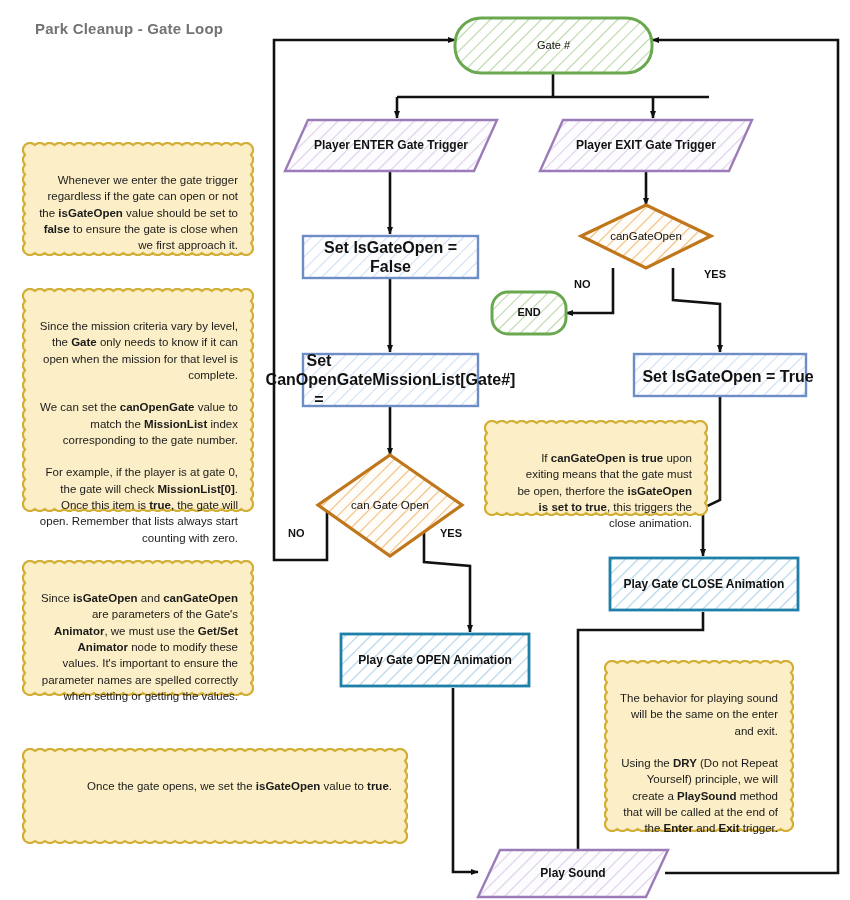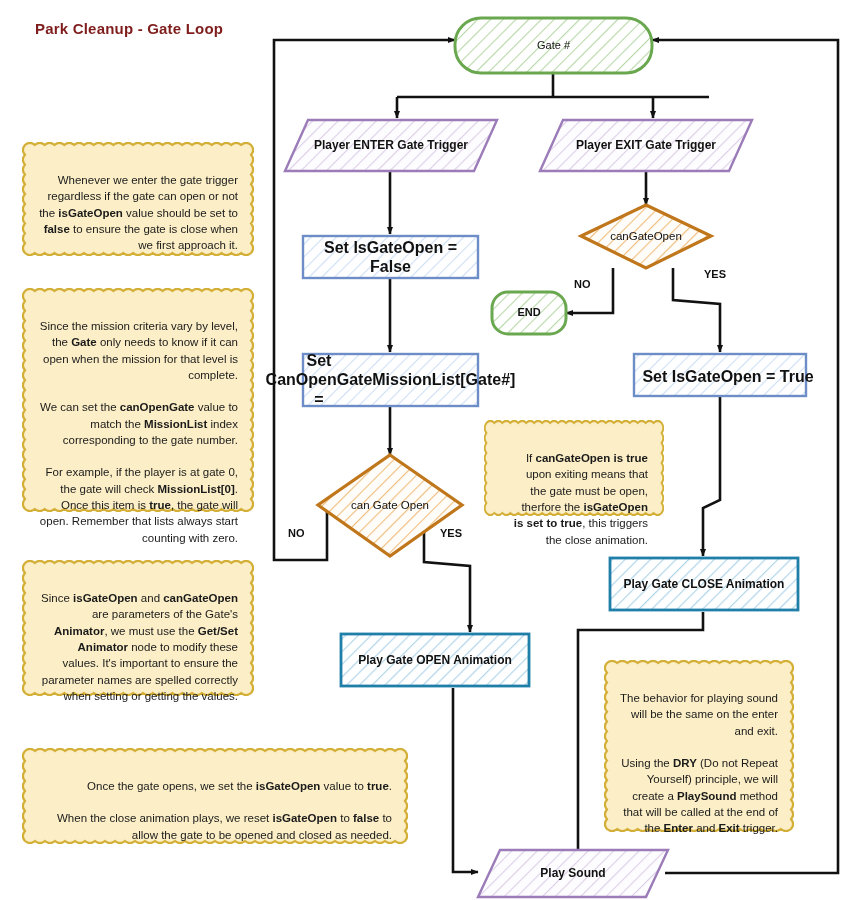--- a/index.html
+++ b/index.html
@@ -8,21 +8,21 @@
     background:#ffffff;
     font-family:"Liberation Sans", sans-serif;
     position:relative;
     overflow:hidden;
   }
   #stage{position:absolute;left:0;top:0;width:850px;height:900px;}
   #svg-layer{position:absolute;left:0;top:0;width:850px;height:900px;}
 
   .page-title{
     position:absolute;left:35px;top:20px;
-    font-size:15px;font-weight:bold;color:#7f1d1d;
+    font-size:15px;font-weight:bold;color:#737373;
     letter-spacing:0.2px;
   }
 
   
   .node-label{
     position:absolute;
     display:flex;align-items:center;justify-content:center;
     text-align:center;
     color:#111;
     pointer-events:none;
@@ -213,25 +213,24 @@
         <p><span>Since </span><b>isGateOpen</b><span> and </span><b>canGateOpen</b><span> are parameters of the Gate's </span><b>Animator</b><span>, we must use the </span><b>Get/Set Animator</b><span> node to modify these values. It's important to ensure the parameter names are spelled correctly when setting or getting the values.</span></p>
       </div>
   </div>
 
   <div class="note" style="left: 22px; top: 748px; width: 386px; height: 96px; background: transparent;">
     <svg class="note-edge" viewBox="0 0 386 96" preserveAspectRatio="none">
         <path d="M0,0 q5,-4.25 10,0 q5,-4.25 10,0 q5,-4.25 10,0 q5,-4.25 10,0 q5,-4.25 10,0 q5,-4.25 10,0 q5,-4.25 10,0 q5,-4.25 10,0 q5,-4.25 10,0 q5,-4.25 10,0 q5,-4.25 10,0 q5,-4.25 10,0 q5,-4.25 10,0 q5,-4.25 10,0 q5,-4.25 10,0 q5,-4.25 10,0 q5,-4.25 10,0 q5,-4.25 10,0 q5,-4.25 10,0 q5,-4.25 10,0 q5,-4.25 10,0 q5,-4.25 10,0 q5,-4.25 10,0 q5,-4.25 10,0 q5,-4.25 10,0 q5,-4.25 10,0 q5,-4.25 10,0 q5,-4.25 10,0 q5,-4.25 10,0 q5,-4.25 10,0 q5,-4.25 10,0 q5,-4.25 10,0 q5,-4.25 10,0 q5,-4.25 10,0 q5,-4.25 10,0 q5,-4.25 10,0 q5,-4.25 10,0 q5,-4.25 10,0 q4.25,5 0,10 q4.25,5 0,10 q4.25,5 0,10 q4.25,5 0,10 q4.25,5 0,10 q4.25,5 0,10 q4.25,5 0,10 q4.25,5 0,10 q4.25,5 0,10 q-5,4.25 -10,0 q-5,4.25 -10,0 q-5,4.25 -10,0 q-5,4.25 -10,0 q-5,4.25 -10,0 q-5,4.25 -10,0 q-5,4.25 -10,0 q-5,4.25 -10,0 q-5,4.25 -10,0 q-5,4.25 -10,0 q-5,4.25 -10,0 q-5,4.25 -10,0 q-5,4.25 -10,0 q-5,4.25 -10,0 q-5,4.25 -10,0 q-5,4.25 -10,0 q-5,4.25 -10,0 q-5,4.25 -10,0 q-5,4.25 -10,0 q-5,4.25 -10,0 q-5,4.25 -10,0 q-5,4.25 -10,0 q-5,4.25 -10,0 q-5,4.25 -10,0 q-5,4.25 -10,0 q-5,4.25 -10,0 q-5,4.25 -10,0 q-5,4.25 -10,0 q-5,4.25 -10,0 q-5,4.25 -10,0 q-5,4.25 -10,0 q-5,4.25 -10,0 q-5,4.25 -10,0 q-5,4.25 -10,0 q-5,4.25 -10,0 q-5,4.25 -10,0 q-5,4.25 -10,0 q-5,4.25 -10,0 q-4.25,-5 0,-10 q-4.25,-5 0,-10 q-4.25,-5 0,-10 q-4.25,-5 0,-10 q-4.25,-5 0,-10 q-4.25,-5 0,-10 q-4.25,-5 0,-10 q-4.25,-5 0,-10 q-4.25,-5 0,-10 Z" transform="translate(3,3)" fill="#fcefc7" stroke="#d4af37" stroke-width="2.2"></path>
       </svg>
     <div class="note-inner">
         <p><span>Once the gate opens, we set the </span><b>isGateOpen</b><span> value to </span><b>true</b><span>.</span></p>
-        <p><span>When the close animation plays, we reset </span><b>isGateOpen</b><span> to </span><b>false</b><span> to allow the gate to be opened and closed as needed.</span></p>
-      </div>
-  </div>
-
-  <div class="note" style="left: 484px; top: 420px; width: 180px; height: 96px; background: transparent; padding-left: 11px;">
+      </div>
+  </div>
+
+  <div class="note" style="left: 484px; top: 420px; width: 224px; height: 96px; background: transparent; padding-left: 11px;">
     <svg class="note-edge" viewBox="0 0 224 96" preserveAspectRatio="none">
         <path d="M0,0 q4.954545454545454,-4.25 9.909090909090908,0 q4.954545454545454,-4.25 9.909090909090908,0 q4.954545454545454,-4.25 9.909090909090908,0 q4.954545454545454,-4.25 9.909090909090908,0 q4.954545454545454,-4.25 9.909090909090908,0 q4.954545454545454,-4.25 9.909090909090908,0 q4.954545454545454,-4.25 9.909090909090908,0 q4.954545454545454,-4.25 9.909090909090908,0 q4.954545454545454,-4.25 9.909090909090908,0 q4.954545454545454,-4.25 9.909090909090908,0 q4.954545454545454,-4.25 9.909090909090908,0 q4.954545454545454,-4.25 9.909090909090908,0 q4.954545454545454,-4.25 9.909090909090908,0 q4.954545454545454,-4.25 9.909090909090908,0 q4.954545454545454,-4.25 9.909090909090908,0 q4.954545454545454,-4.25 9.909090909090908,0 q4.954545454545454,-4.25 9.909090909090908,0 q4.954545454545454,-4.25 9.909090909090908,0 q4.954545454545454,-4.25 9.909090909090908,0 q4.954545454545454,-4.25 9.909090909090908,0 q4.954545454545454,-4.25 9.909090909090908,0 q4.954545454545454,-4.25 9.909090909090908,0 q4.25,5 0,10 q4.25,5 0,10 q4.25,5 0,10 q4.25,5 0,10 q4.25,5 0,10 q4.25,5 0,10 q4.25,5 0,10 q4.25,5 0,10 q4.25,5 0,10 q-4.954545454545454,4.25 -9.909090909090908,0 q-4.954545454545454,4.25 -9.909090909090908,0 q-4.954545454545454,4.25 -9.909090909090908,0 q-4.954545454545454,4.25 -9.909090909090908,0 q-4.954545454545454,4.25 -9.909090909090908,0 q-4.954545454545454,4.25 -9.909090909090908,0 q-4.954545454545454,4.25 -9.909090909090908,0 q-4.954545454545454,4.25 -9.909090909090908,0 q-4.954545454545454,4.25 -9.909090909090908,0 q-4.954545454545454,4.25 -9.909090909090908,0 q-4.954545454545454,4.25 -9.909090909090908,0 q-4.954545454545454,4.25 -9.909090909090908,0 q-4.954545454545454,4.25 -9.909090909090908,0 q-4.954545454545454,4.25 -9.909090909090908,0 q-4.954545454545454,4.25 -9.909090909090908,0 q-4.954545454545454,4.25 -9.909090909090908,0 q-4.954545454545454,4.25 -9.909090909090908,0 q-4.954545454545454,4.25 -9.909090909090908,0 q-4.954545454545454,4.25 -9.909090909090908,0 q-4.954545454545454,4.25 -9.909090909090908,0 q-4.954545454545454,4.25 -9.909090909090908,0 q-4.954545454545454,4.25 -9.909090909090908,0 q-4.25,-5 0,-10 q-4.25,-5 0,-10 q-4.25,-5 0,-10 q-4.25,-5 0,-10 q-4.25,-5 0,-10 q-4.25,-5 0,-10 q-4.25,-5 0,-10 q-4.25,-5 0,-10 q-4.25,-5 0,-10 Z" transform="translate(3,3)" fill="#fcefc7" stroke="#d4af37" stroke-width="2.2"></path>
       </svg>
     <div class="note-inner">
         <p><span>If </span><b>canGateOpen is true</b><span> upon exiting means that the gate must be open, therfore the </span><b>isGateOpen is set to true</b><span>, this triggers the close animation.</span></p>
       </div>
   </div>
 
   <div class="note" style="left: 604px; top: 660px; width: 190px; height: 172px; background: transparent;">
     <svg class="note-edge" viewBox="0 0 190 172" preserveAspectRatio="none">

